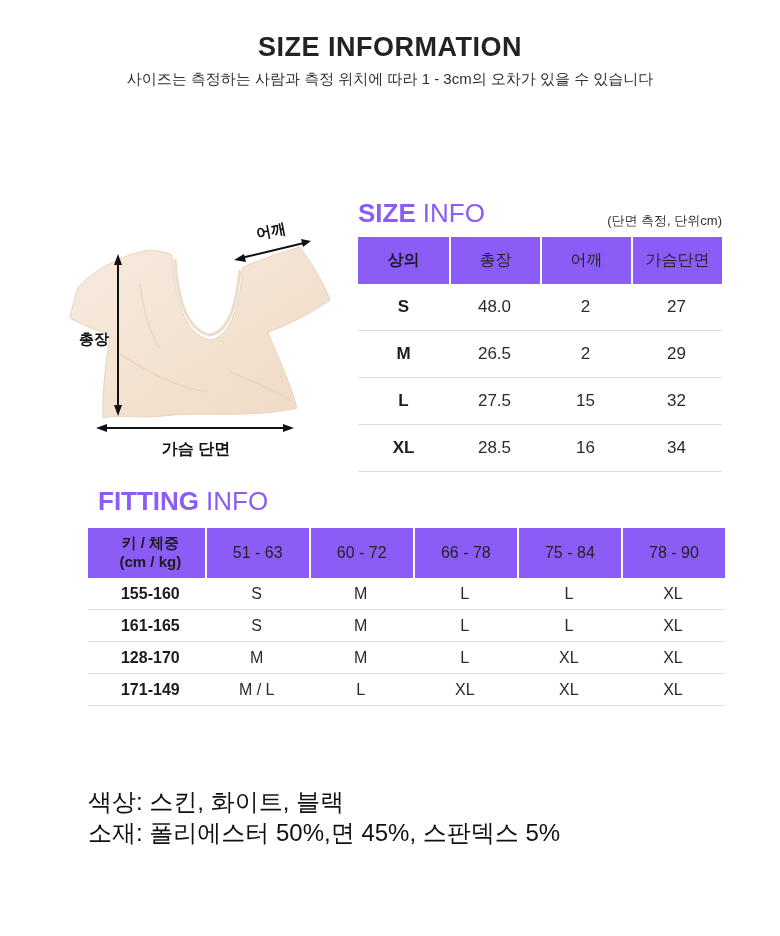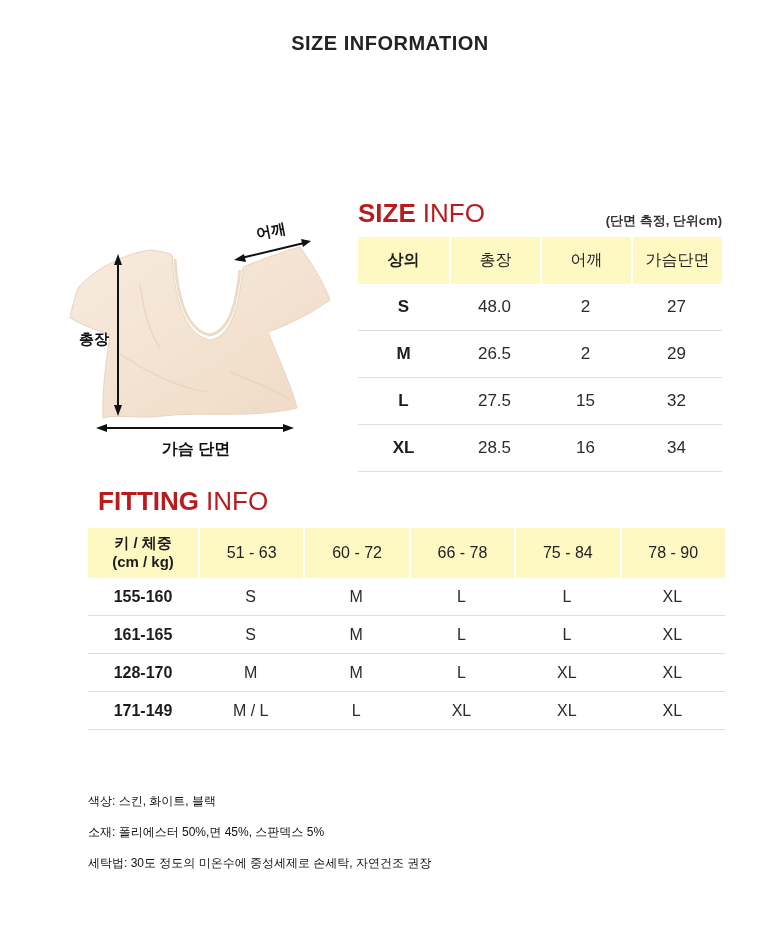--- a/index.html
+++ b/index.html
@@ -14,21 +14,21 @@
     height: 936px;
     background: #ffffff;
     overflow: hidden;
   }
 
   
   .main-title {
     position: absolute;
     top: 32px; left: 0; width: 100%;
     text-align: center;
-    font-size: 20px;
+    font-size: 27px;
     font-weight: bold;
     letter-spacing: 0.5px;
     color: #232323;
   }
   .main-subtitle {
     position: absolute;
     top: 70px; left: 0; width: 100%;
     text-align: center;
     font-size: 15px;
     font-weight: 500;
@@ -44,41 +44,40 @@
   .garment text {
     font-family: "Liberation Sans", "DejaVu Sans", sans-serif;
     font-weight: bold;
     fill: #111111;
   }
 
   
   .sec-heading {
     position: absolute;
     font-size: 26px;
-    color: #b91c1c;
+    color: #8b5cf6;
     white-space: nowrap;
   }
   .sec-heading .hb { font-weight: bold; }
   .sec-heading .hl { font-weight: normal; margin-left: 7px; }
   .sizeinfo-heading { left: 358px; top: 198px; }
   .fitting-heading  { left: 98px;  top: 486px; }
 
   .sizeinfo-note {
     position: absolute;
     top: 212px; right: 58px;
     font-size: 13px;
     color: #333333;
-    font-weight: bold;
   }
 
   
   .tbl { position: absolute; }
   .t-head {
     display: flex;
-    background: #fef9c3;
+    background: #8b5cf6;
     align-items: center;
   }
   .t-head .c {
     border-left: 2px solid #ffffff;
     height: 100%;
     display: flex; align-items: center; justify-content: center;
     flex-direction: column;
   }
   .t-head .c:first-child { border-left: none; }
   .t-row {
@@ -91,42 +90,43 @@
   .size-table { left: 358px; top: 237px; width: 364px; }
   .size-table .t-head { height: 47px; font-size: 16px; }
   .size-table .t-row  { height: 47px; font-size: 17px; color: #2b2b2b; }
   .size-table .c { width: 25%; }
   .size-table .b { font-weight: bold; color: #1c1c1c; }
   .size-table .t-head .c { font-weight: normal; }
   .size-table .t-head .c.b { font-weight: bold; }
 
   .fitting-table { left: 88px; top: 528px; width: 637px; }
   .fitting-table .t-head { height: 50px; font-size: 16px; }
-  .fitting-table .t-row  { height: 38px; font-size: 16px; color: #2b2b2b; }
+  .fitting-table .t-row  { height: 32px; font-size: 16px; color: #2b2b2b; }
   .fitting-table .c { width: 105.4px; }
-  .fitting-table .c.first { width: 110px; }
+  .fitting-table .c.first { width: 110px; margin-left: 8px; }
   .fitting-table .b { font-weight: bold; color: #1c1c1c; }
   .fitting-table .t-head .c { font-weight: normal; }
   .fitting-table .t-head .c.b { font-weight: bold; font-size: 15px; line-height: 1.25; }
 
   
   .details {
     position: absolute;
     left: 88px; top: 786px;
-    font-size: 12px;
+    font-size: 24px;
     line-height: 31px;
     color: #111111;
   }
 </style>
 </head>
 <body>
 
 <div class="page">
 
   <h1 class="main-title">SIZE INFORMATION</h1>
+  <p class="main-subtitle">사이즈는 측정하는 사람과 측정 위치에 따라 1 - 3cm의 오차가 있을 수 있습니다</p>
 
   <svg class="garment" viewBox="0 0 300 245" aria-hidden="true">
     <defs>
       <linearGradient id="fabric" x1="0" y1="0" x2="1" y2="1">
         <stop offset="0" stop-color="#f7ebdf"></stop>
         <stop offset="0.55" stop-color="#f3e2d0"></stop>
         <stop offset="1" stop-color="#efdac5"></stop>
       </linearGradient>
     </defs>
 
@@ -255,16 +255,15 @@
       <div class="c">L</div>
       <div class="c">XL</div>
       <div class="c">XL</div>
       <div class="c">XL</div>
     </div>
   </div>
 
   <div class="details">
     <p>색상: 스킨, 화이트, 블랙</p>
     <p>소재: 폴리에스터 50%,면 45%, 스판덱스 5%</p>
-    <p>세탁법: 30도 정도의 미온수에 중성세제로 손세탁, 자연건조 권장</p>
   </div>
 
 </div>
 
 </body></html>

